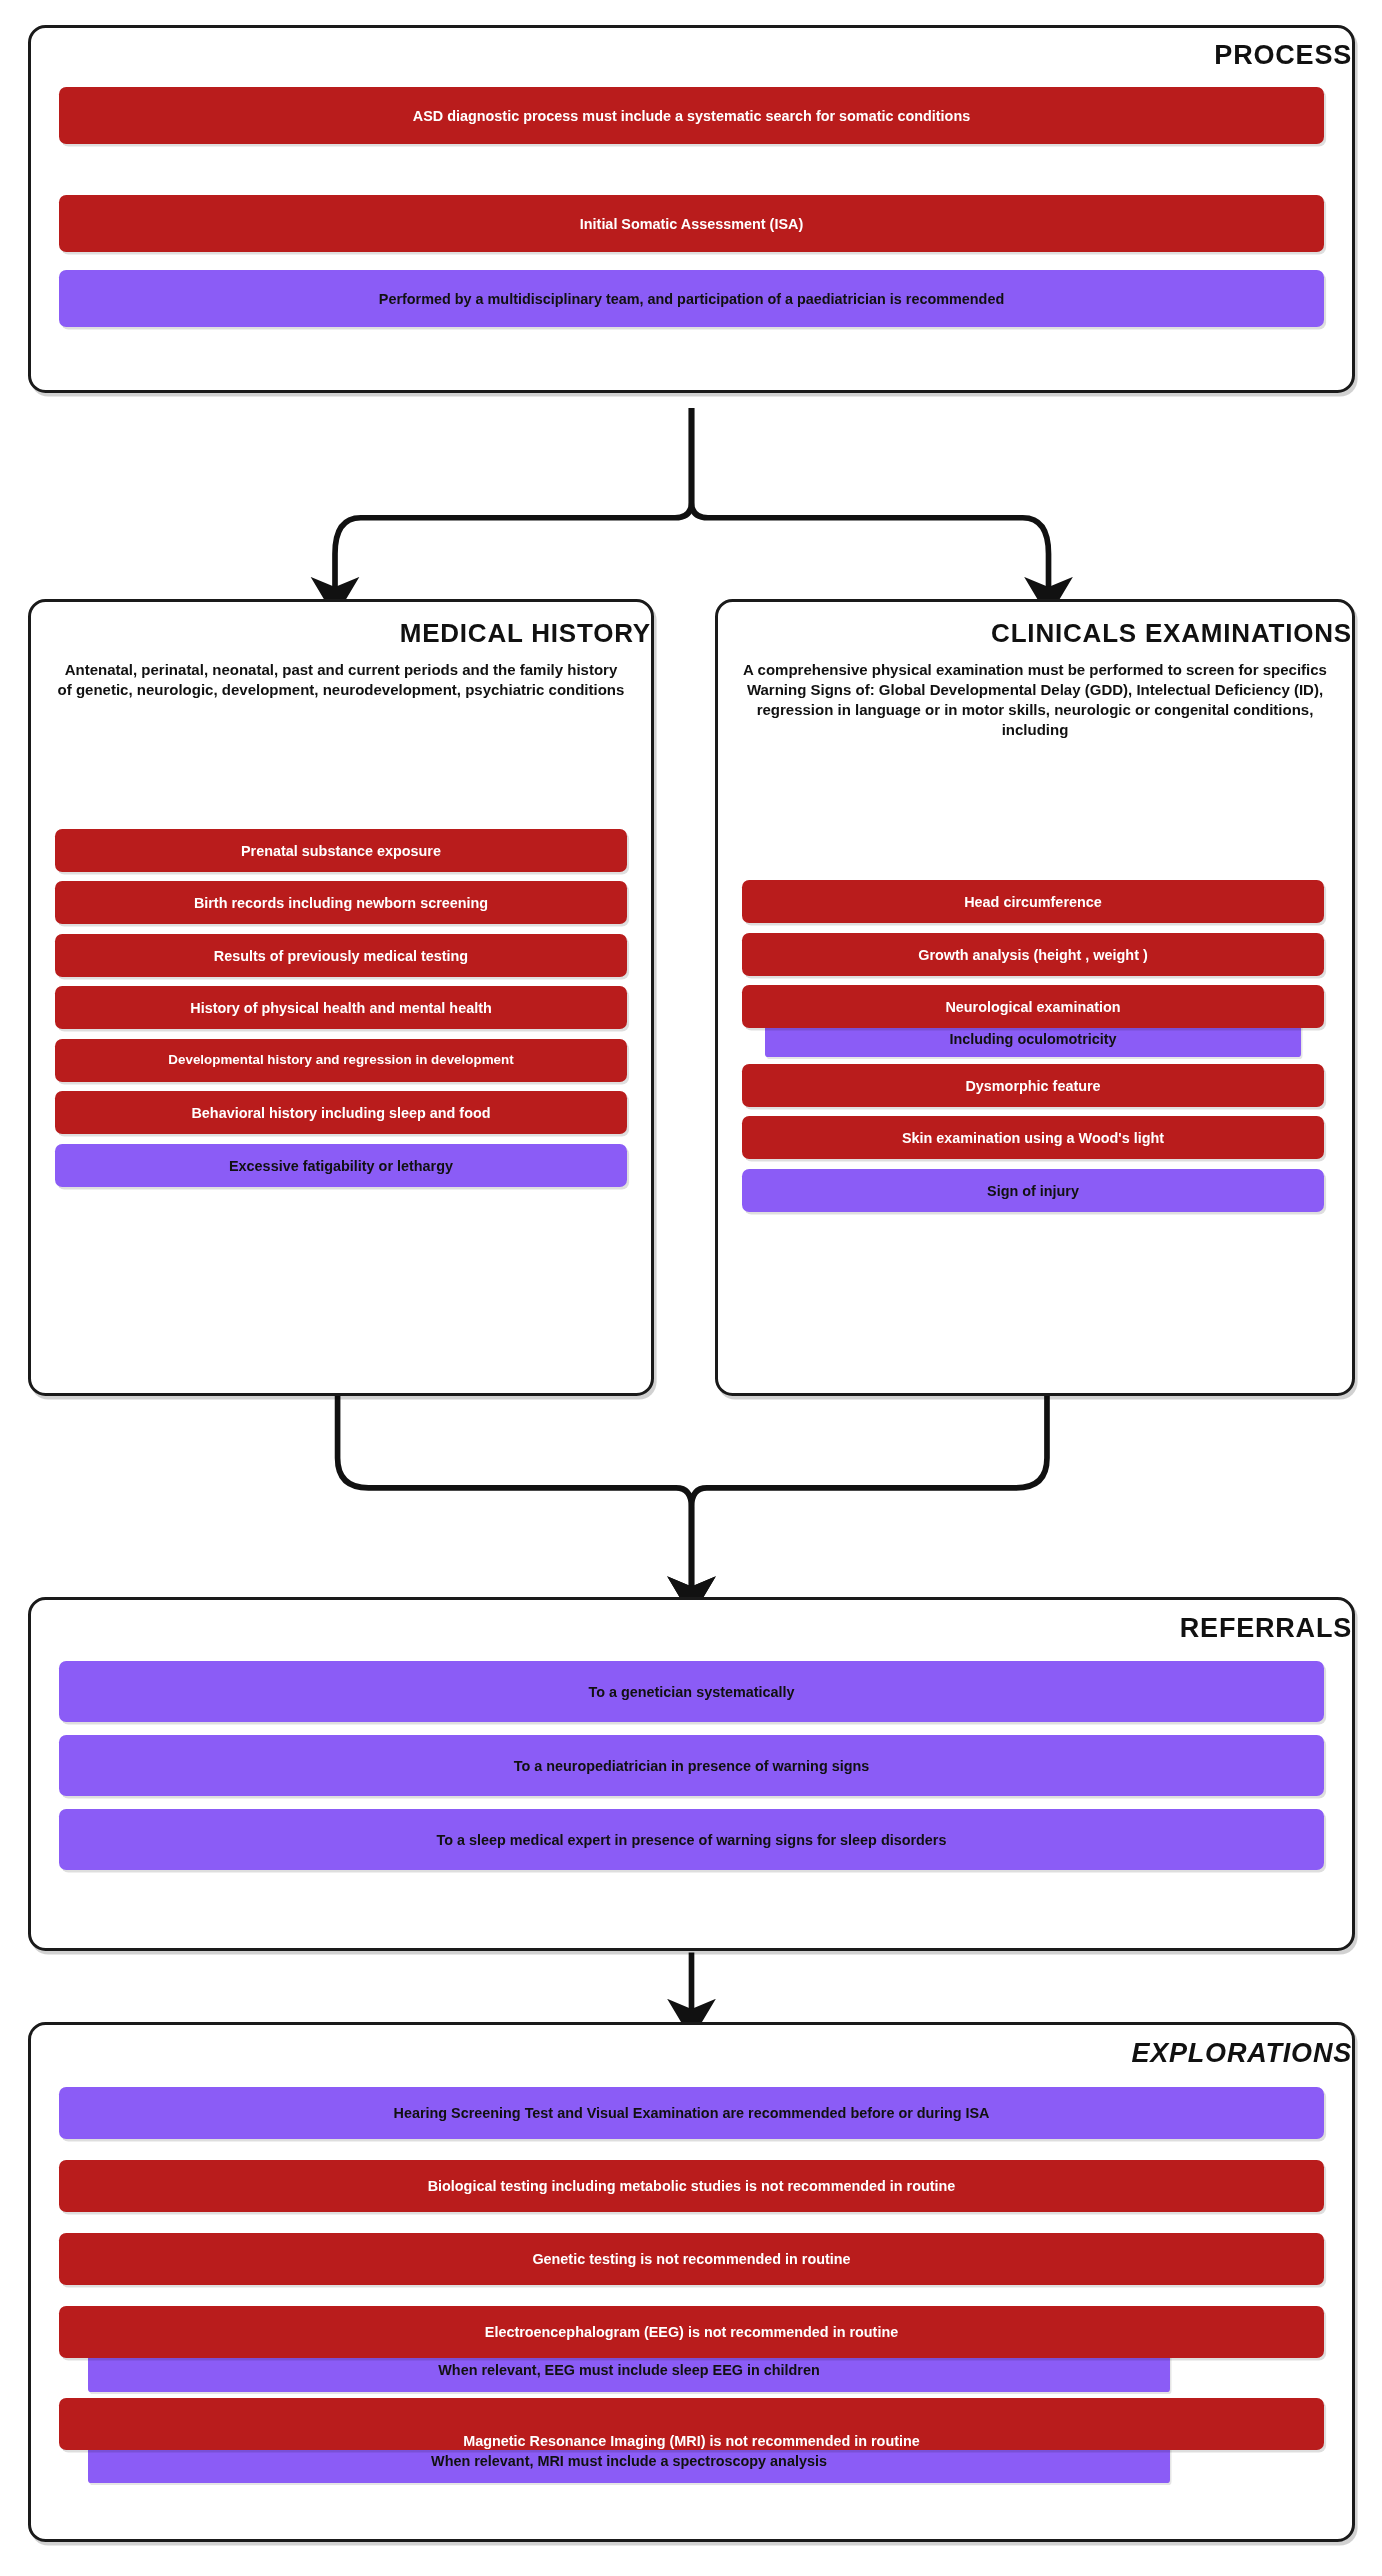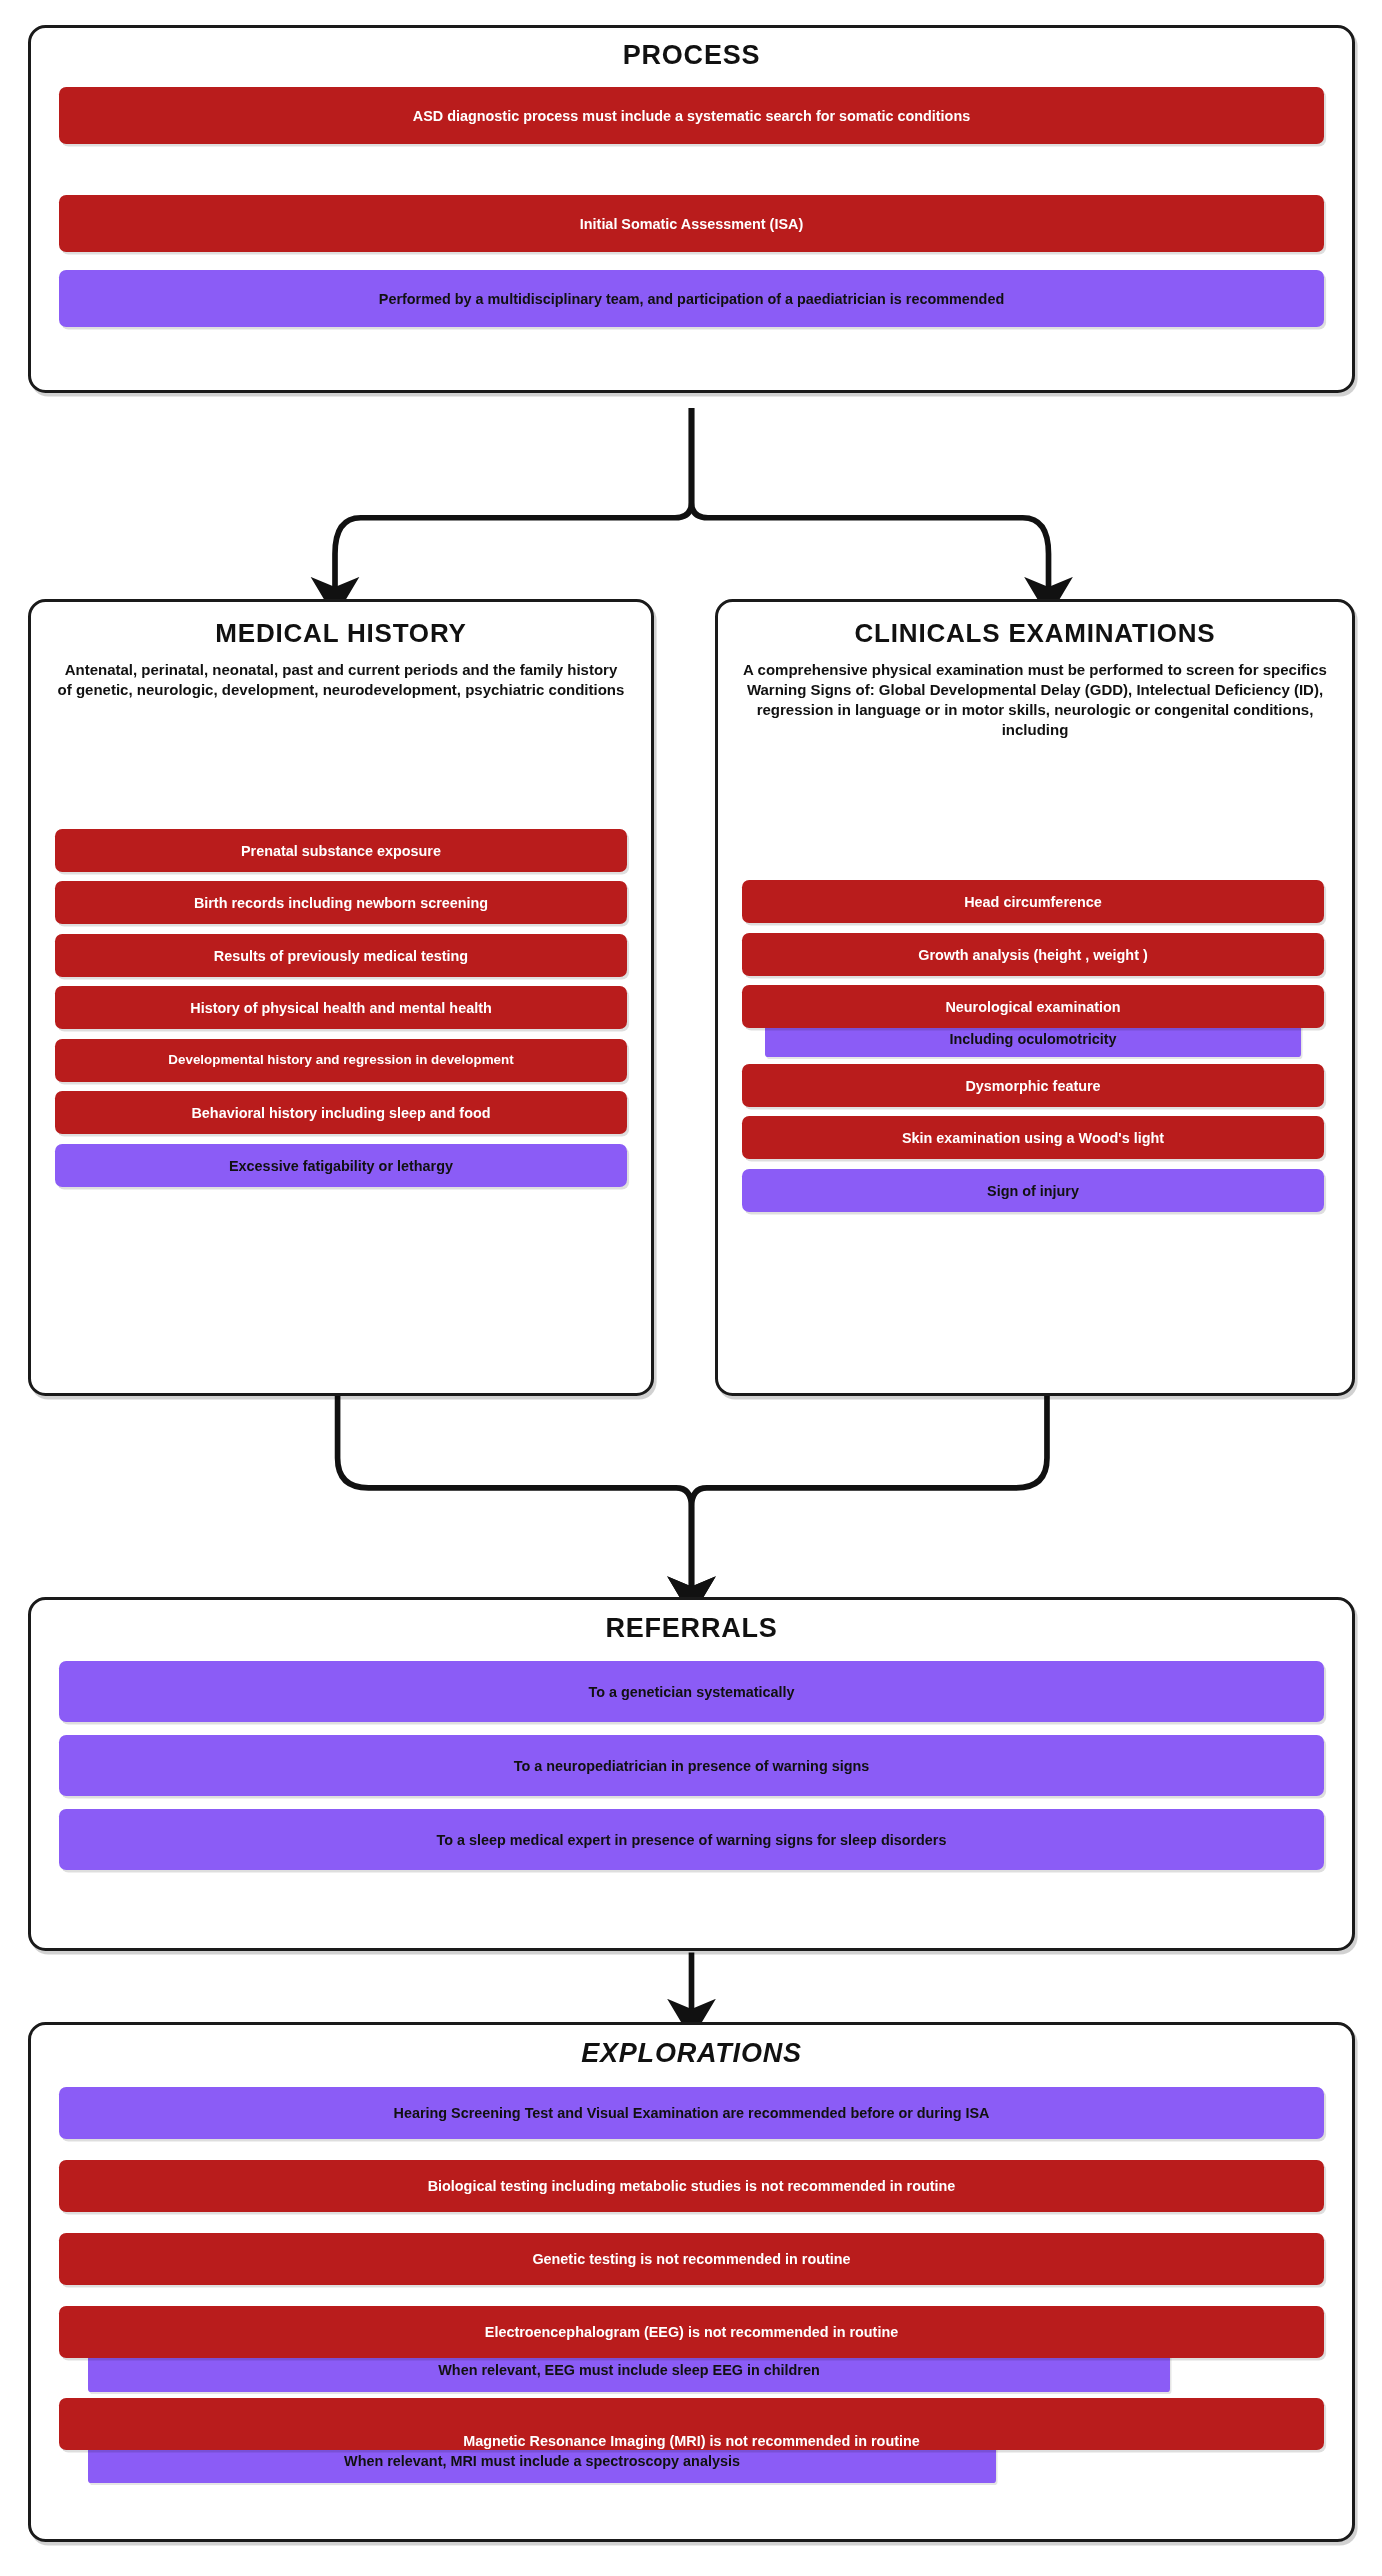--- a/index.html
+++ b/index.html
@@ -16,21 +16,21 @@
   
   .panel {
     position: absolute;
     background: #ffffff;
     border: 3.1px solid #1a1a1a;
     border-radius: 17.5px;
     box-shadow: 2.6px 3.6px 0 0 rgba(0,0,0,0.18);
   }
 
   .panel-title {
-    text-align: center;
+    text-align: right;
     font-weight: 800;
     font-size: 27px;
     letter-spacing: 0.8px;
     color: #111111;
     line-height: 1.1;
   }
 
   .panel-subtitle {
     text-align: center;
     font-weight: 700;
@@ -196,17 +196,17 @@
   </div>
   <div class="bar dark" style="position:absolute; left:28px; top:281px; width:1265px; height:52px; z-index:2;">
     <span class="bar-label">Electroencephalogram (EEG) is not recommended in routine</span>
   </div>
   <div class="bar light subbar" style="position:absolute; left:57px; top:323px; width:1082px; height:44px; z-index:1;">
     <span class="bar-label">When relevant, EEG must include sleep EEG in children</span>
   </div>
   <div class="bar dark" style="position:absolute; left:28px; top:373px; width:1265px; height:52px; z-index:2;align-items:flex-end;">
     <span class="bar-label">Magnetic Resonance Imaging (MRI) is not recommended in routine</span>
   </div>
-  <div class="bar light subbar" style="position:absolute; left:57px; top:414px; width:908px; height:44px; z-index:1;">
+  <div class="bar light subbar" style="position:absolute; left:57px; top:414px; width:1082px; height:44px; z-index:1;">
     <span class="bar-label">When relevant, MRI must include a spectroscopy analysis</span>
   </div>
 </section>
 
 
 </body></html>

